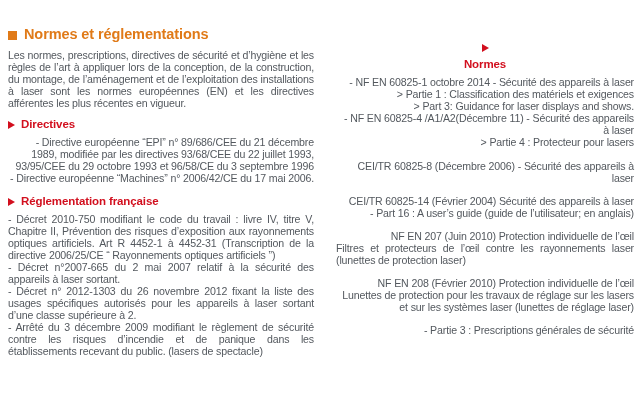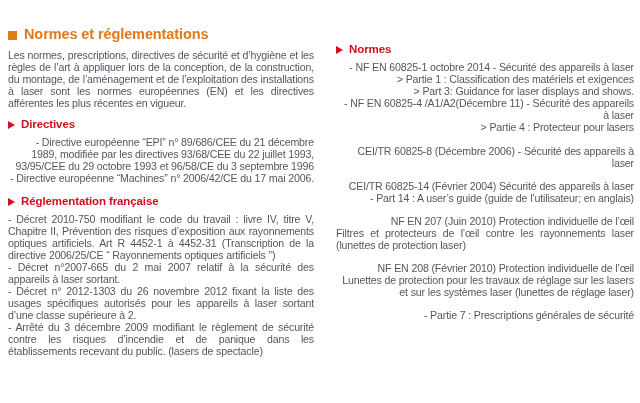--- a/index.html
+++ b/index.html
@@ -96,21 +96,21 @@
   .para.j-left  { text-align: right; }
 
   .block { margin: 0; }
 
   
   .lead      { margin: 0 0 0 0; }
   .sh-dir    { margin: 9px 0 5px 0; }
   .sh-regl   { margin: 11px 0 5px 0; }
 
   
-  .r-head    { margin: 0 0 5px 0; }
+  .r-head    { margin: 0 0 5px 0; flex-direction: column; }
   .r-block   { margin: 0 0 0 0; }
   .r-gap     { margin-top: 12px; }
   .r-gap-sm  { margin-top: 11px; }
 
   .indent-1 { padding-left: 8px; }
 </style>
 </head>
 <body>
 
 <div class="page">
@@ -156,31 +156,31 @@
       <p class="para j-left">- NF EN 60825-4 /A1/A2(Décembre 11) - Sécurité des appareils à laser</p>
       <p class="para j-left indent-1">&gt; Partie 4 : Protecteur pour lasers</p>
     </div>
 
     <div class="r-block r-gap">
       <p class="para j-left">CEI/TR 60825-8 (Décembre 2006) - Sécurité des appareils à laser</p>
     </div>
 
     <div class="r-block r-gap-sm">
       <p class="para j-left">CEI/TR 60825-14 (Février 2004) Sécurité des appareils à laser</p>
-      <p class="para j-left">- Part 14 : A user’s guide (guide de l’utilisateur; en anglais)</p>
+      <p class="para j-left">- Part 16 : A user’s guide (guide de l’utilisateur; en anglais)</p>
     </div>
 
     <div class="r-block r-gap-sm">
       <p class="para j-left">NF EN 207 (Juin 2010) Protection individuelle de l’œil</p>
       <p class="para justify">Filtres et protecteurs de l’œil contre les rayonnements laser (lunettes de protection laser)</p>
     </div>
 
     <div class="r-block r-gap-sm">
       <p class="para j-left">NF EN 208 (Février 2010) Protection individuelle de l’œil</p>
       <p class="para j-left">Lunettes de protection pour les travaux de réglage sur les lasers et sur les systèmes laser (lunettes de réglage laser)</p>
     </div>
 
     <div class="r-block r-gap-sm">
-      <p class="para j-left">- Partie 7 : Prescriptions générales de sécurité</p>
+      <p class="para j-left">- Partie 3 : Prescriptions générales de sécurité</p>
     </div>
 
   </div>
 </div>
 
 </body></html>

